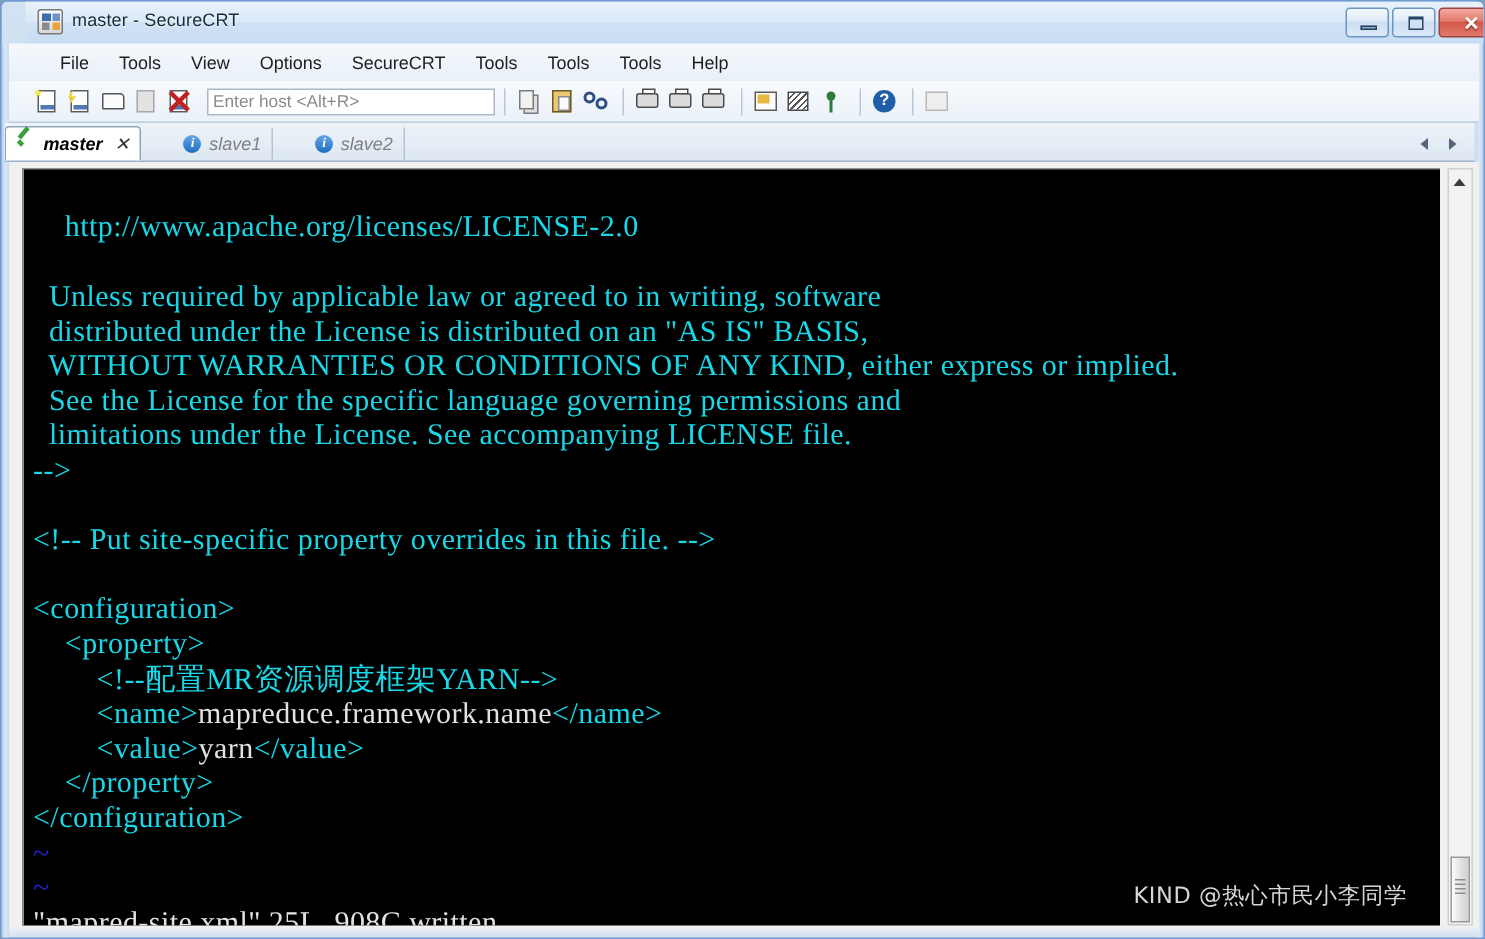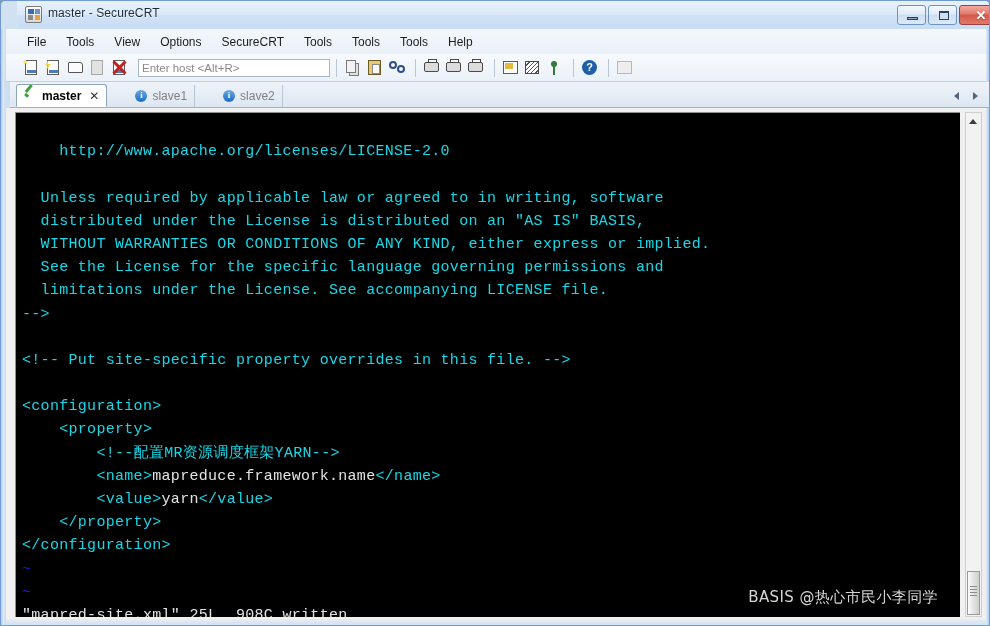--- a/index.html
+++ b/index.html
@@ -116,21 +116,21 @@
     line-height: 15px;
   }
 
   
   .menubar {
     position: absolute; left: 5px; top: 28px;
     width: 980px; height: 25px;
     background: linear-gradient(to bottom, #f4f8fc, #e9f0f8);
     display: flex;
     align-items: center;
-    padding-left: 11px;
+    padding-left: 24px;
     box-sizing: border-box;
   }
   .menu-item {
     font-size: 12px;
     color: #1e1e1e;
     padding: 3px 10px;
     white-space: nowrap;
   }
 
   
@@ -192,28 +192,29 @@
   .ico-props::after { content:""; position:absolute; left:1px; top:1px; width:8px; height:6px; background:#e8b940; }
   .ico-hash { position:absolute; left:2px; top:3px; width:14px; height:13px; background: repeating-linear-gradient(135deg,#fff 0 2px,#555 2px 3px); border:1px solid #4a4a4a; box-sizing:border-box; }
   .ico-key { position:absolute; left:6px; top:3px; width:6px; height:6px; background:#2f7a3c; border-radius:50%; }
   .ico-key::after { content:""; position:absolute; left:2px; top:5px; width:2px; height:9px; background:#2f7a3c; }
   .ico-help { position:absolute; left:2px; top:2px; width:15px; height:15px; border-radius:50%; background:#1f5fa8; }
   .ico-help::after { content:"?"; position:absolute; left:0; right:0; top:0; text-align:center; color:#fff; font-size:11px; font-weight:bold; line-height:15px; font-family:"Liberation Sans",sans-serif; }
   .ico-disabled { position:absolute; left:2px; top:3px; width:15px; height:13px; background:#eeeeee; border:1px solid #b9b9b9; box-sizing:border-box; }
 
   
   .tabbar {
-    position: absolute; left: 9px; top: 81px;
+    position: absolute; left: 2px; top: 81px;
     width: 980px; height: 26px;
     background: linear-gradient(to bottom, #eef3f9, #dde7f2);
     border-bottom: 1px solid #9fb3c9;
     box-sizing: border-box;
     display: flex;
     align-items: flex-end;
-    padding-left: 6px;
+    padding-left: 0;
+    font-style: italic;
   }
   .tab {
     height: 22px;
     display: flex;
     align-items: center;
     padding: 0 7px;
     font-size: 12px;
     box-sizing: border-box;
     position: relative;
   }
@@ -317,22 +318,22 @@
     width: 945px; height: 505px;
     background: #000000;
     overflow: hidden;
     border-left: 1px solid #8f8f8f;
     border-top: 1px solid #8f8f8f;
     box-sizing: border-box;
   }
   .term-inner {
     position: absolute; left: 6px; top: 4px;
     right: 0; bottom: 0;
-    font-family: Liberation Mono, monospace;
-    font-size: 15px;
+    font-family: Liberation Serif, serif;
+    font-size: 20px;
     line-height: 23.2px;
     white-space: pre;
     letter-spacing: 0.3px;
   }
   .l { display: block; height: 23.2px; }
   .c-cyan { color: #18d8e8; }
   .c-white { color: #e2e2e2; }
   .c-blue { color: #2222cc; }
 
   
@@ -505,21 +506,21 @@
     </div>
     <div class="tab-navs">
       <div class="tnav left"></div>
       <div class="tnav right"></div>
     </div>
   </div>
 
   <div class="term-wrap">
     <div class="term">
       <div class="term-inner" id="term-inner"><span class="l"><span class="c-cyan"></span></span><span class="l"><span class="c-cyan">    http://www.apache.org/licenses/LICENSE-2.0</span></span><span class="l"><span class="c-cyan"></span></span><span class="l"><span class="c-cyan">  Unless required by applicable law or agreed to in writing, software</span></span><span class="l"><span class="c-cyan">  distributed under the License is distributed on an "AS IS" BASIS,</span></span><span class="l"><span class="c-cyan">  WITHOUT WARRANTIES OR CONDITIONS OF ANY KIND, either express or implied.</span></span><span class="l"><span class="c-cyan">  See the License for the specific language governing permissions and</span></span><span class="l"><span class="c-cyan">  limitations under the License. See accompanying LICENSE file.</span></span><span class="l"><span class="c-cyan">--&gt;</span></span><span class="l"><span class="c-cyan"></span></span><span class="l"><span class="c-cyan">&lt;!-- Put site-specific property overrides in this file. --&gt;</span></span><span class="l"><span class="c-cyan"></span></span><span class="l"><span class="c-cyan">&lt;configuration&gt;</span></span><span class="l"><span class="c-cyan">    &lt;property&gt;</span></span><span class="l"><span class="c-cyan">        &lt;!--配置MR资源调度框架YARN--&gt;</span></span><span class="l"><span class="c-cyan">        &lt;name&gt;</span><span class="c-white">mapreduce.framework.name</span><span class="c-cyan">&lt;/name&gt;</span></span><span class="l"><span class="c-cyan">        &lt;value&gt;</span><span class="c-white">yarn</span><span class="c-cyan">&lt;/value&gt;</span></span><span class="l"><span class="c-cyan">    &lt;/property&gt;</span></span><span class="l"><span class="c-cyan">&lt;/configuration&gt;</span></span><span class="l"><span class="c-blue">~</span></span><span class="l"><span class="c-blue">~</span></span><span class="l"><span class="c-white">"mapred-site.xml" 25L, 908C written</span></span></div>
-      <div class="watermark">BASIS @热心市民小李同学</div>
+      <div class="watermark">KIND @热心市民小李同学</div>
     </div>
     <div class="term-scroll">
       <div class="ts-arrow up"></div>
       <div class="ts-thumb"></div>
     </div>
   </div>
 
   <div class="bottom-strip"></div>
 </div>
 

